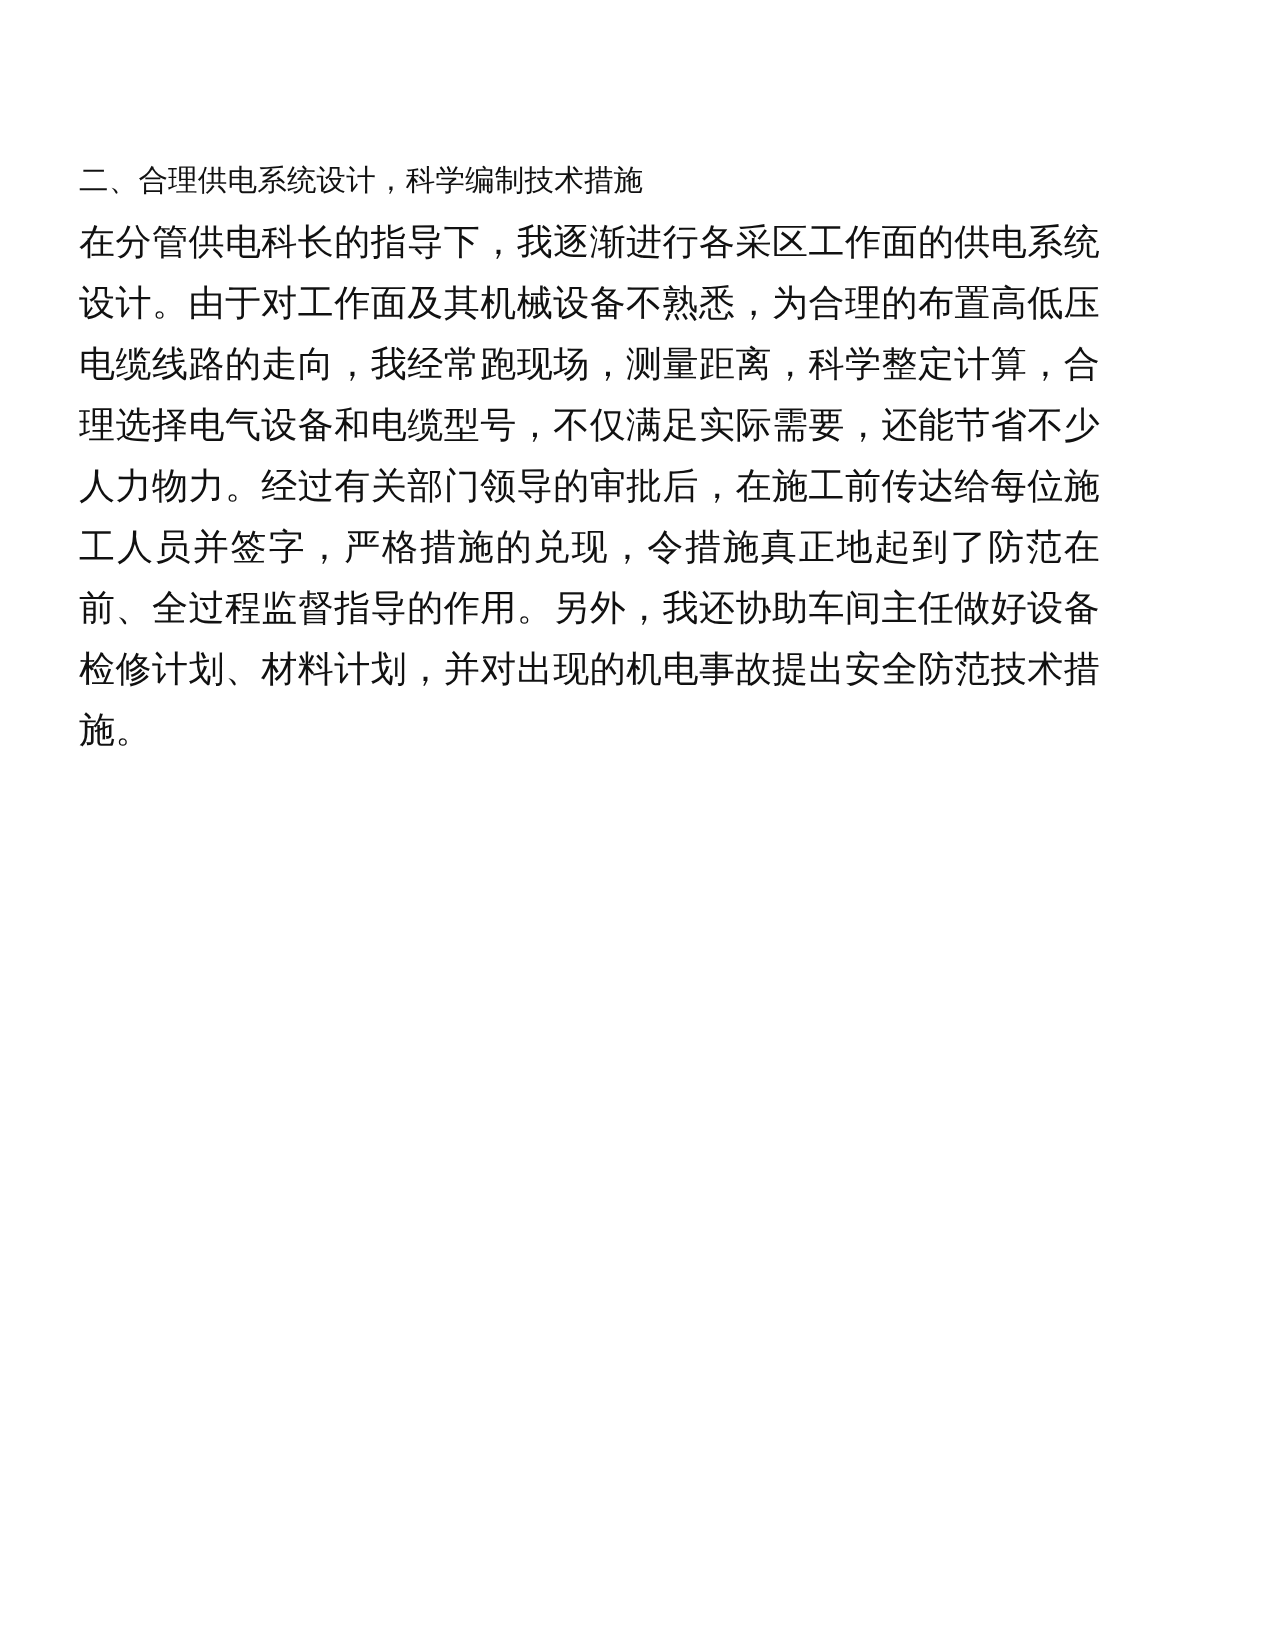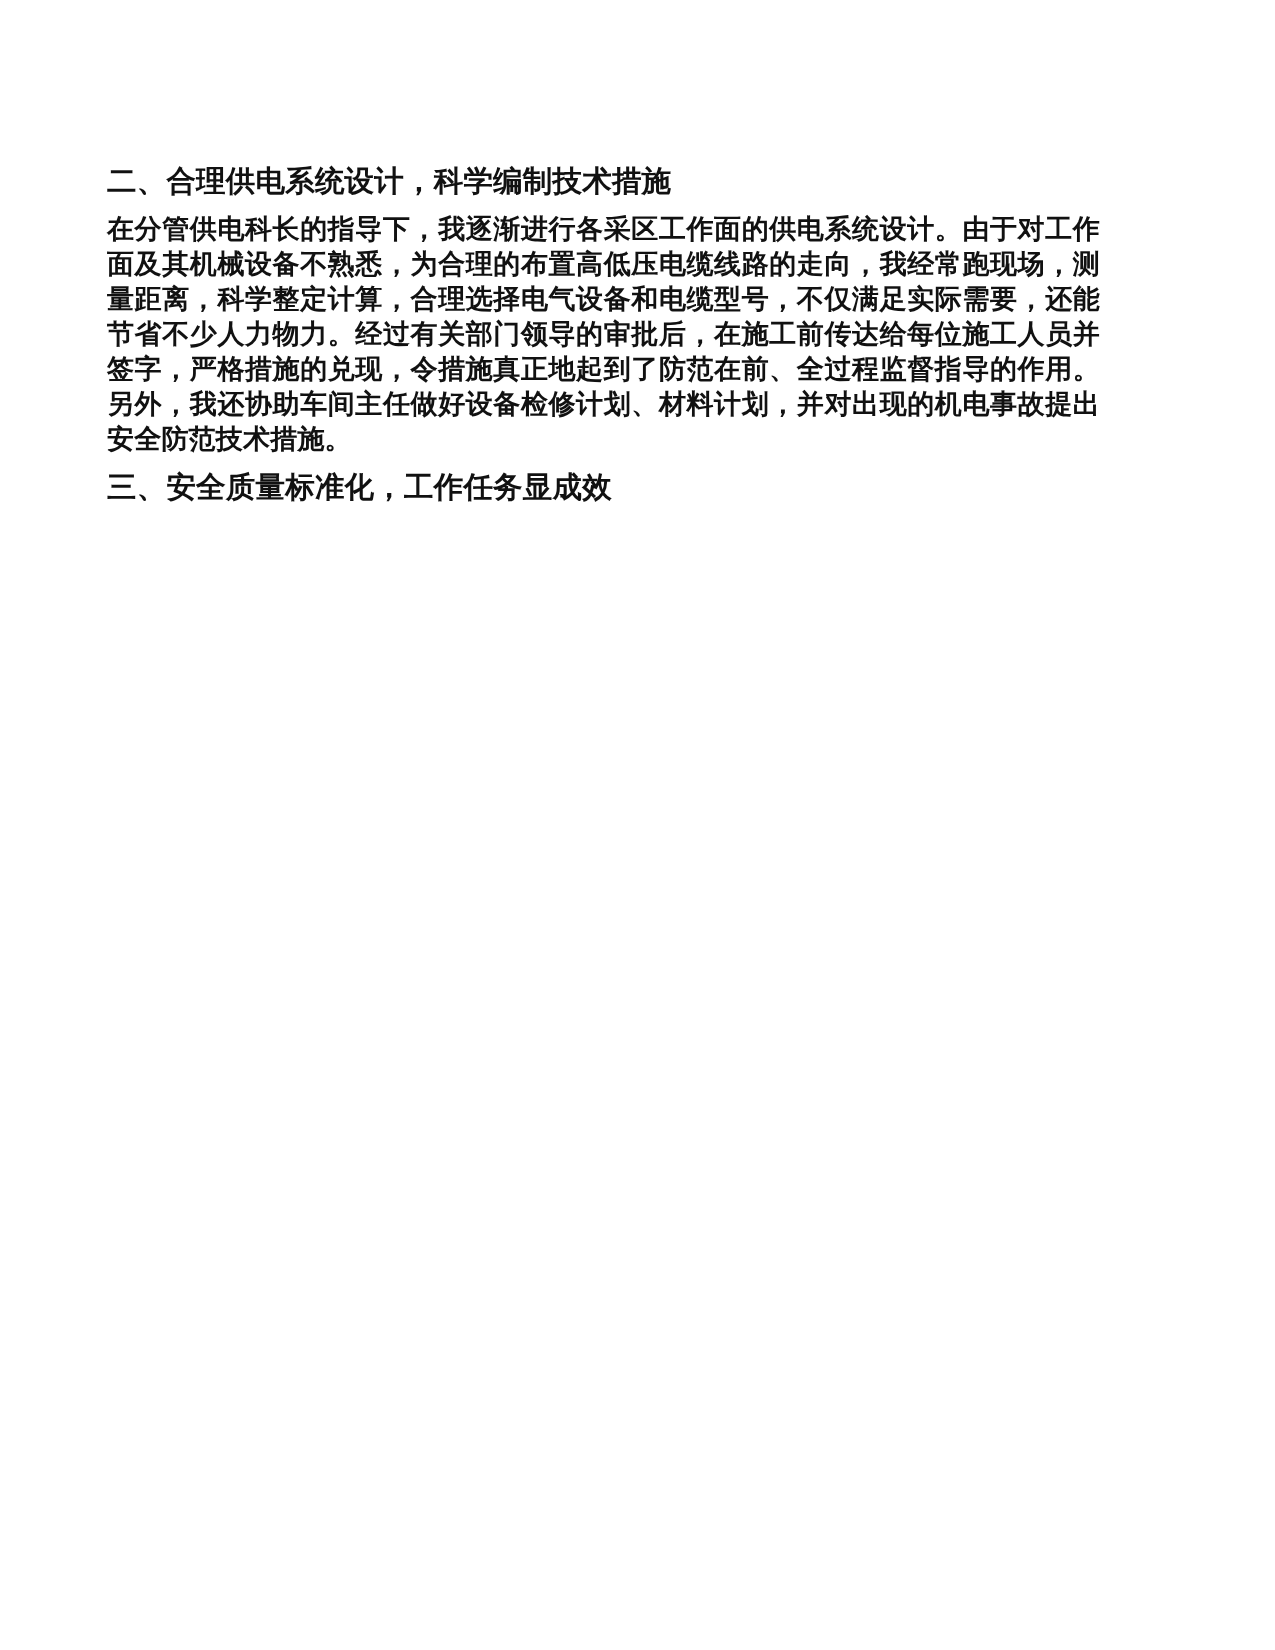--- a/index.html
+++ b/index.html
@@ -11,31 +11,30 @@
     width: 1275px;
     height: 1650px;
     font-family: "DejaVu Serif", "Liberation Serif", serif;
     color: #000000;
     overflow: hidden;
   }
   .page {
     box-sizing: border-box;
     width: 1275px;
     height: 1650px;
-    padding: 150px 175px 60px 107px;
+    padding: 150px 175px 60px 79px;
     background: #ffffff;
-    font-weight: bold;
   }
   .doc-body {
     width: 100%;
   }
   p {
     margin: 0 0 0 0;
-    font-size: 27px;
-    line-height: 35px;
+    font-size: 36px;
+    line-height: 61px;
     text-align: justify;
     text-justify: inter-ideograph;
     letter-spacing: 0.2px;
     color: #111111;
   }
   p.heading {
     font-size: 29.5px;
     line-height: 61px;
     margin-bottom: 0;
   }
@@ -46,19 +45,18 @@
 </head>
 <body>
 
 <div class="page">
   <div class="doc-body">
 
     <p class="heading">二、合理供电系统设计，科学编制技术措施</p>
 
     <p class="para">在分管供电科长的指导下，我逐渐进行各采区工作面的供电系统设计。由于对工作面及其机械设备不熟悉，为合理的布置高低压电缆线路的走向，我经常跑现场，测量距离，科学整定计算，合理选择电气设备和电缆型号，不仅满足实际需要，还能节省不少人力物力。经过有关部门领导的审批后，在施工前传达给每位施工人员并签字，严格措施的兑现，令措施真正地起到了防范在前、全过程监督指导的作用。另外，我还协助车间主任做好设备检修计划、材料计划，并对出现的机电事故提出安全防范技术措施。</p>
 
-    <p class="heading">三、安全质量标准化，工作任务显成效</p>
 
 
 
 
   </div>
 </div>
 
 </body></html>

